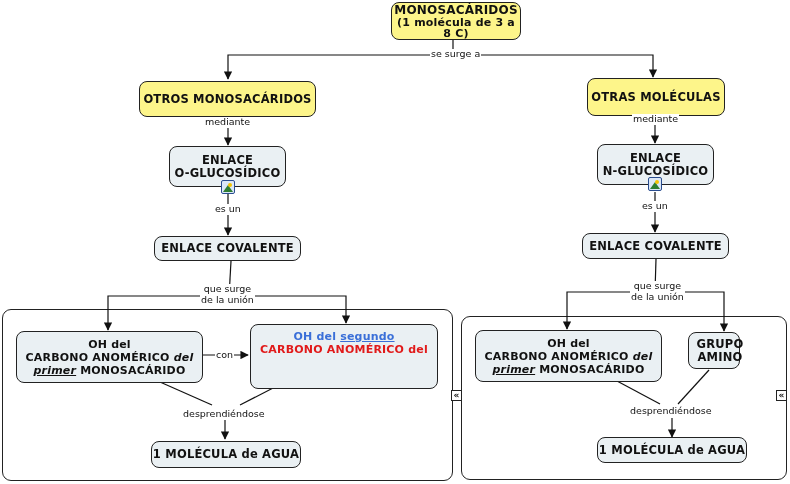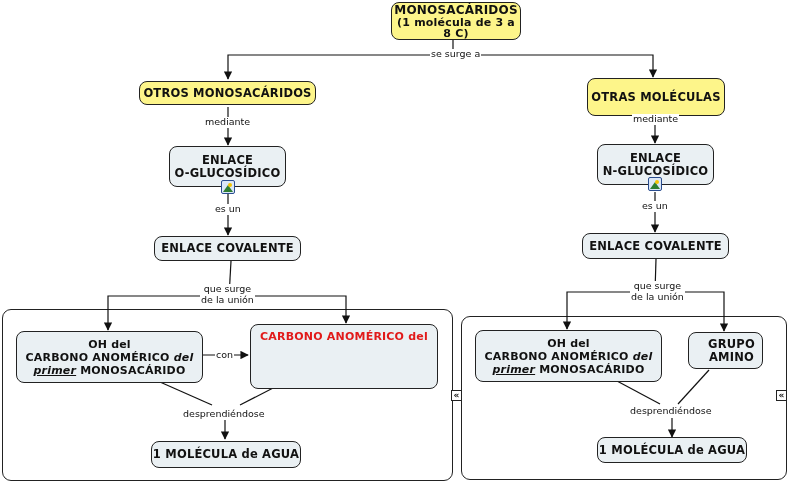--- a/index.html
+++ b/index.html
@@ -79,21 +79,21 @@
     <path d="M672,418 L672,437" marker-end="url(#arr)"></path>
   </g>
 </svg>
 
 <div class="node yellow" style="left:391px;top:2px;width:130px;height:38px;flex-direction:column;">
   <span style="font-size:12px;">MONOSACÁRIDOS</span>
   <span style="font-size:11px;line-height:11px;">(1 molécula de 3 a 8 C)</span>
 </div>
 <div class="link-label" style="left:430px;top:49px;">se surge a</div>
 
-<div class="node yellow" style="left:139px;top:81px;width:177px;height:24px;">
+<div class="node yellow" style="left:139px;top:81px;width:177px;height:36px;">
   <span>OTROS MONOSACÁRIDOS</span>
 </div>
 <div class="link-label" style="left:204px;top:117px;">mediante</div>
 
 <div class="node grey" style="left:169px;top:146px;width:117px;height:41px;flex-direction:column;">
   <span>ENLACE</span>
   <span>O-GLUCOSÍDICO</span>
 </div>
 <div class="img-icon" style="left:221px;top:180px;"></div>
 <div class="link-label" style="left:214px;top:204px;">es un</div>
@@ -107,20 +107,21 @@
 </div>
 
 <div class="node grey" style="left:16px;top:331px;width:187px;height:52px;flex-direction:column;font-size:11px;">
   <span>OH del</span>
   <span><span>CARBONO ANOMÉRICO </span><span class="it">del</span></span>
   <span><span class="it u">primer</span><span> MONOSACÁRIDO</span></span>
 </div>
 <div class="link-label" style="left:215px;top:350px;">con</div>
 
 <div class="node grey" style="left:250px;top:324px;width:188px;height:65px;font-size:11px;line-height:12.5px;display:block;padding-top:6px;">
+  <div><span class="blue">OH del </span><span class="blue u">segundo</span></div>
   <div class="red">CARBONO ANOMÉRICO del</div>
 </div>
 
 <div class="link-label" style="left:182px;top:409px;">desprendiéndose</div>
 <div class="node grey" style="left:151px;top:441px;width:150px;height:27px;">
   <span>1 MOLÉCULA de AGUA</span>
 </div>
 
 <div class="node yellow" style="left:587px;top:78px;width:138px;height:38px;">
   <span>OTRAS MOLÉCULAS</span>
@@ -141,21 +142,21 @@
   <div>que surge</div>
   <div>de la unión</div>
 </div>
 
 <div class="node grey" style="left:475px;top:330px;width:187px;height:52px;flex-direction:column;font-size:11px;">
   <span>OH del</span>
   <span><span>CARBONO ANOMÉRICO </span><span class="it">del</span></span>
   <span><span class="it u">primer</span><span> MONOSACÁRIDO</span></span>
 </div>
 
-<div class="node grey" style="left:688px;top:332px;width:75px;height:37px;flex-direction:column;padding-left:12px;">
+<div class="node grey" style="left:688px;top:332px;width:52px;height:37px;flex-direction:column;padding-left:12px;">
   <span>GRUPO</span>
   <span>AMINO</span>
 </div>
 
 <div class="link-label" style="left:629px;top:406px;">desprendiéndose</div>
 <div class="node grey" style="left:597px;top:437px;width:150px;height:26px;">
   <span>1 MOLÉCULA de AGUA</span>
 </div>
 
 <div class="collapse" style="left:451px;top:390px;">«</div>

